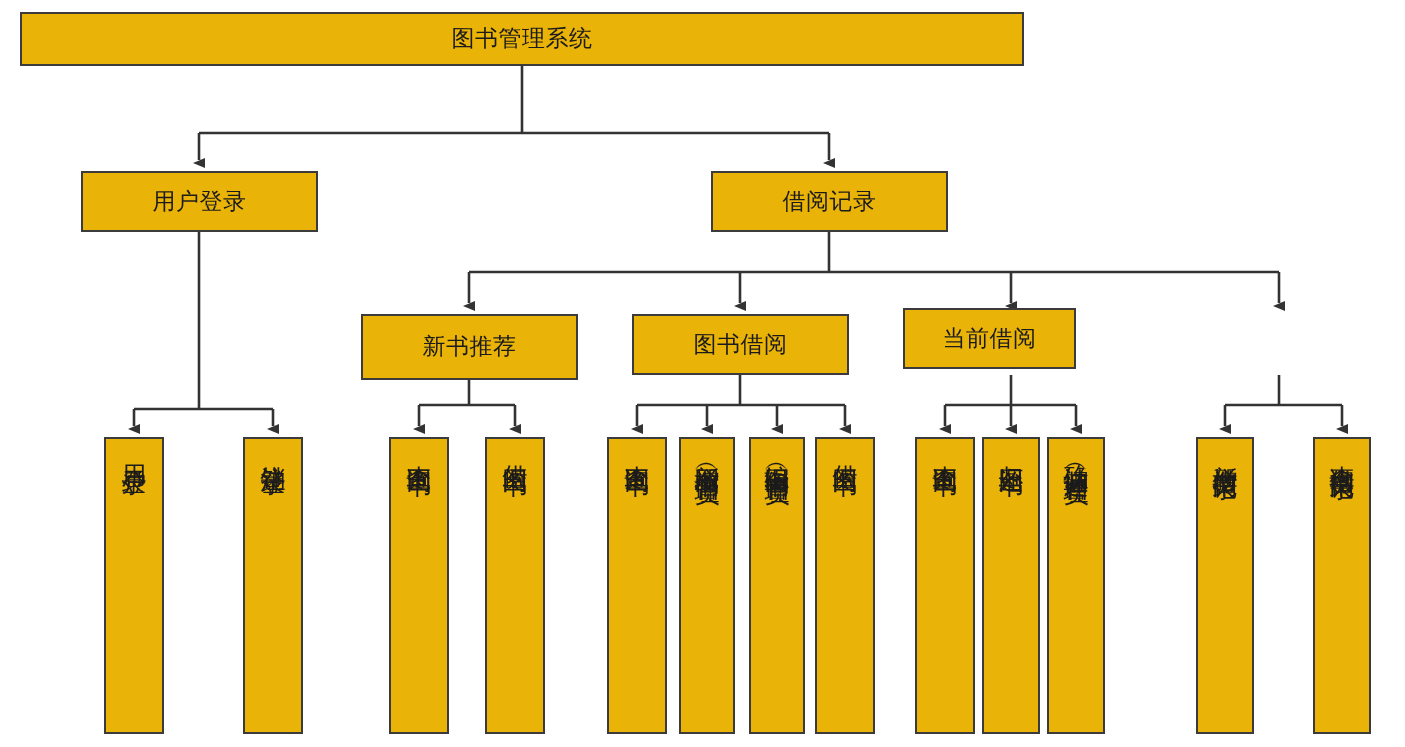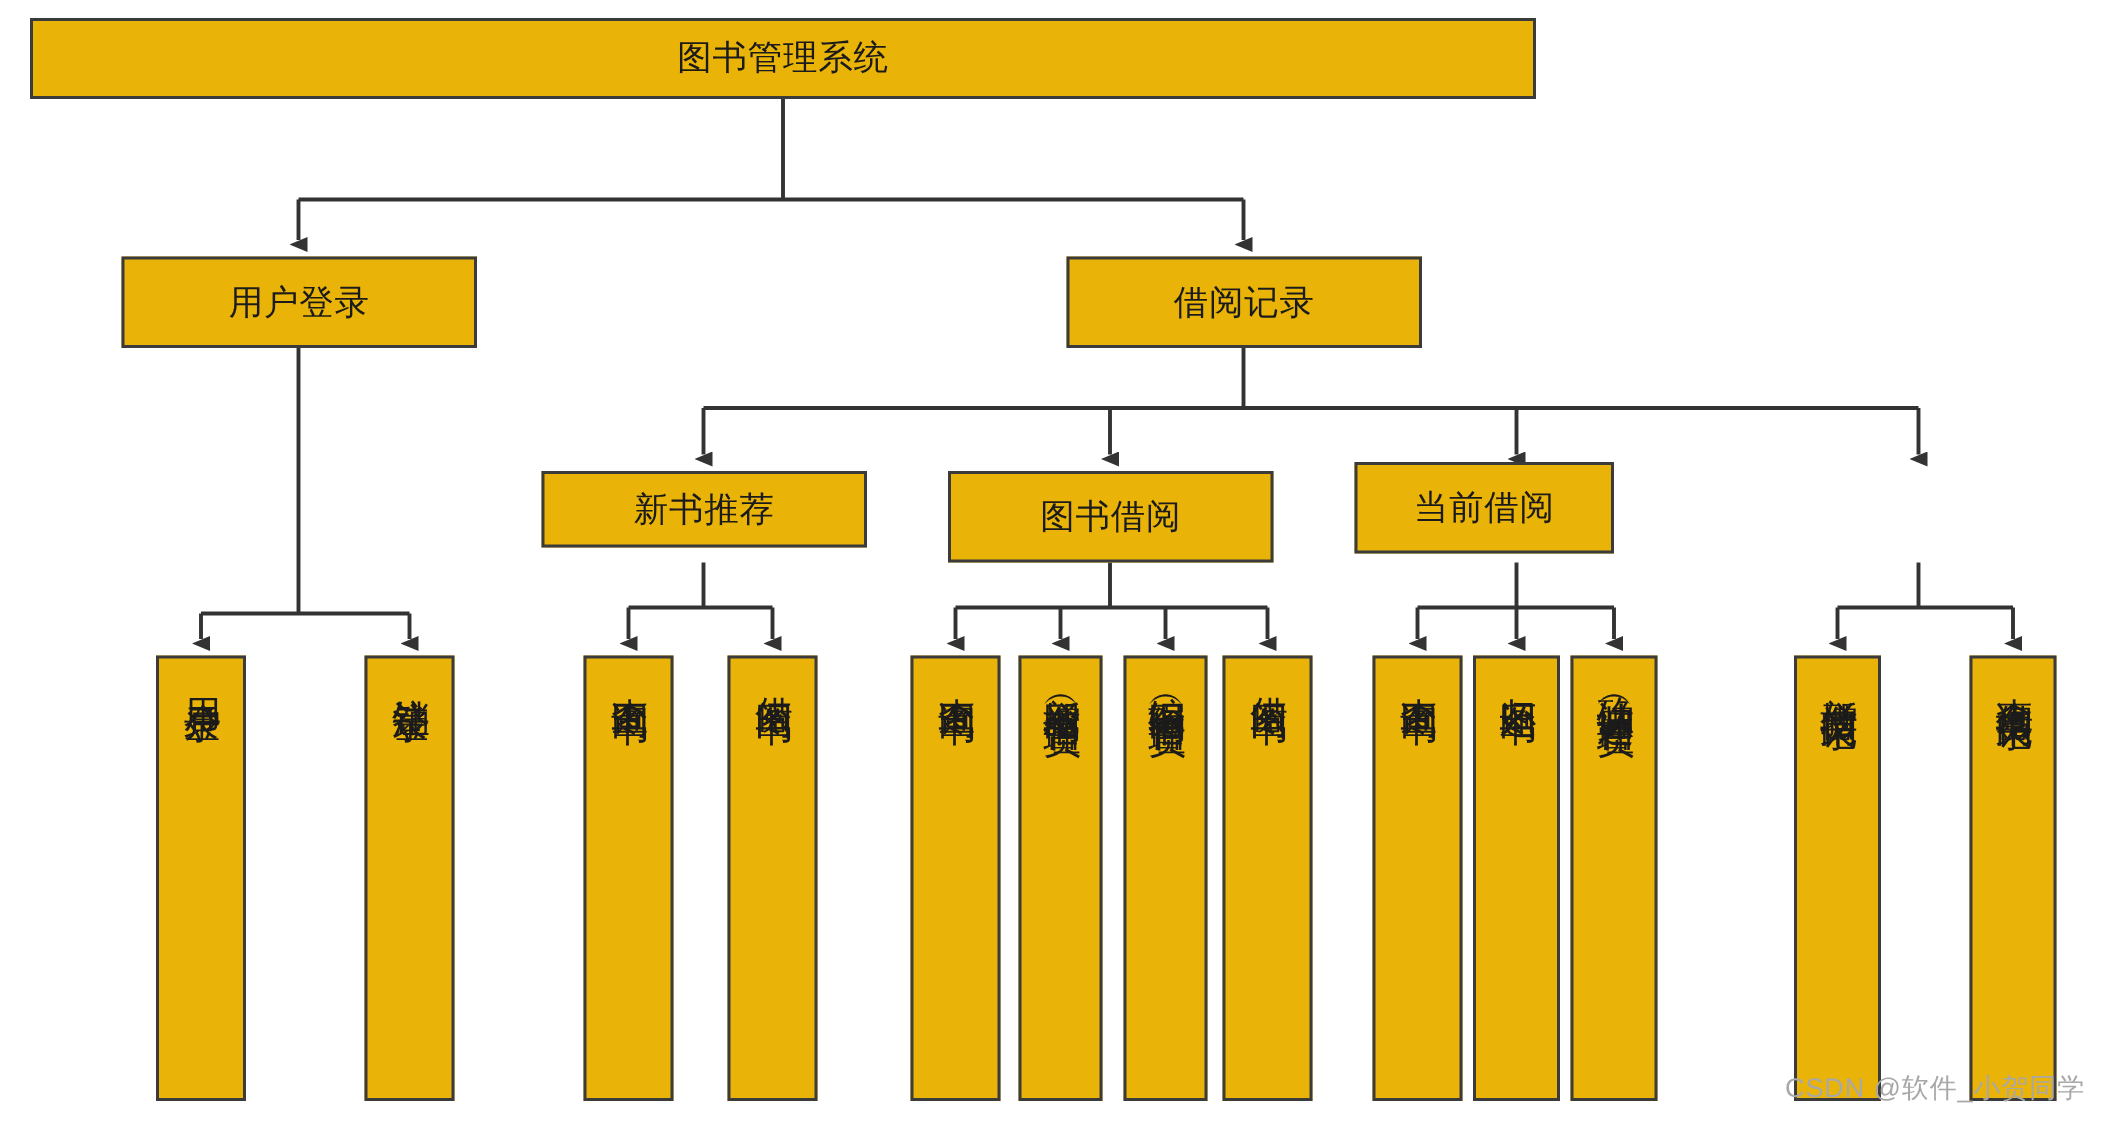--- a/index.html
+++ b/index.html
@@ -129,21 +129,21 @@
     <span class="node-label">图书管理系统</span>
   </div>
 
   <div class="node horizontal" style="left: 81px; top: 171px; width: 237px; height: 61px;">
     <span class="node-label">用户登录</span>
   </div>
   <div class="node horizontal" style="left: 711px; top: 171px; width: 237px; height: 61px;">
     <span class="node-label">借阅记录</span>
   </div>
 
-  <div class="node horizontal" style="left: 361px; top: 314px; width: 217px; height: 51px;">
+  <div class="node horizontal" style="left: 361px; top: 314px; width: 217px; height: 66px;">
     <span class="node-label">新书推荐</span>
   </div>
   <div class="node horizontal" style="left: 632px; top: 314px; width: 217px; height: 61px;">
     <span class="node-label">图书借阅</span>
   </div>
   <div class="node horizontal" style="left: 903px; top: 308px; width: 173px; height: 61px;">
     <span class="node-label">当前借阅</span>
   </div>
 
   <div class="node vertical" style="left: 104px; top: 437px; width: 60px; height: 297px;">
@@ -179,15 +179,14 @@
   <div class="node vertical" style="left: 1047px; top: 437px; width: 58px; height: 297px;">
     <span class="node-label">确认归还（管理员）</span>
   </div>
   <div class="node vertical" style="left: 1196px; top: 437px; width: 58px; height: 297px;">
     <span class="node-label">新增借阅记录</span>
   </div>
   <div class="node vertical" style="left: 1313px; top: 437px; width: 58px; height: 297px;">
     <span class="node-label">查询借阅记录</span>
   </div>
 
-  <div class="watermark">CSDN @软件_小贺同学</div>
 
 </div>
 
 </body></html>

